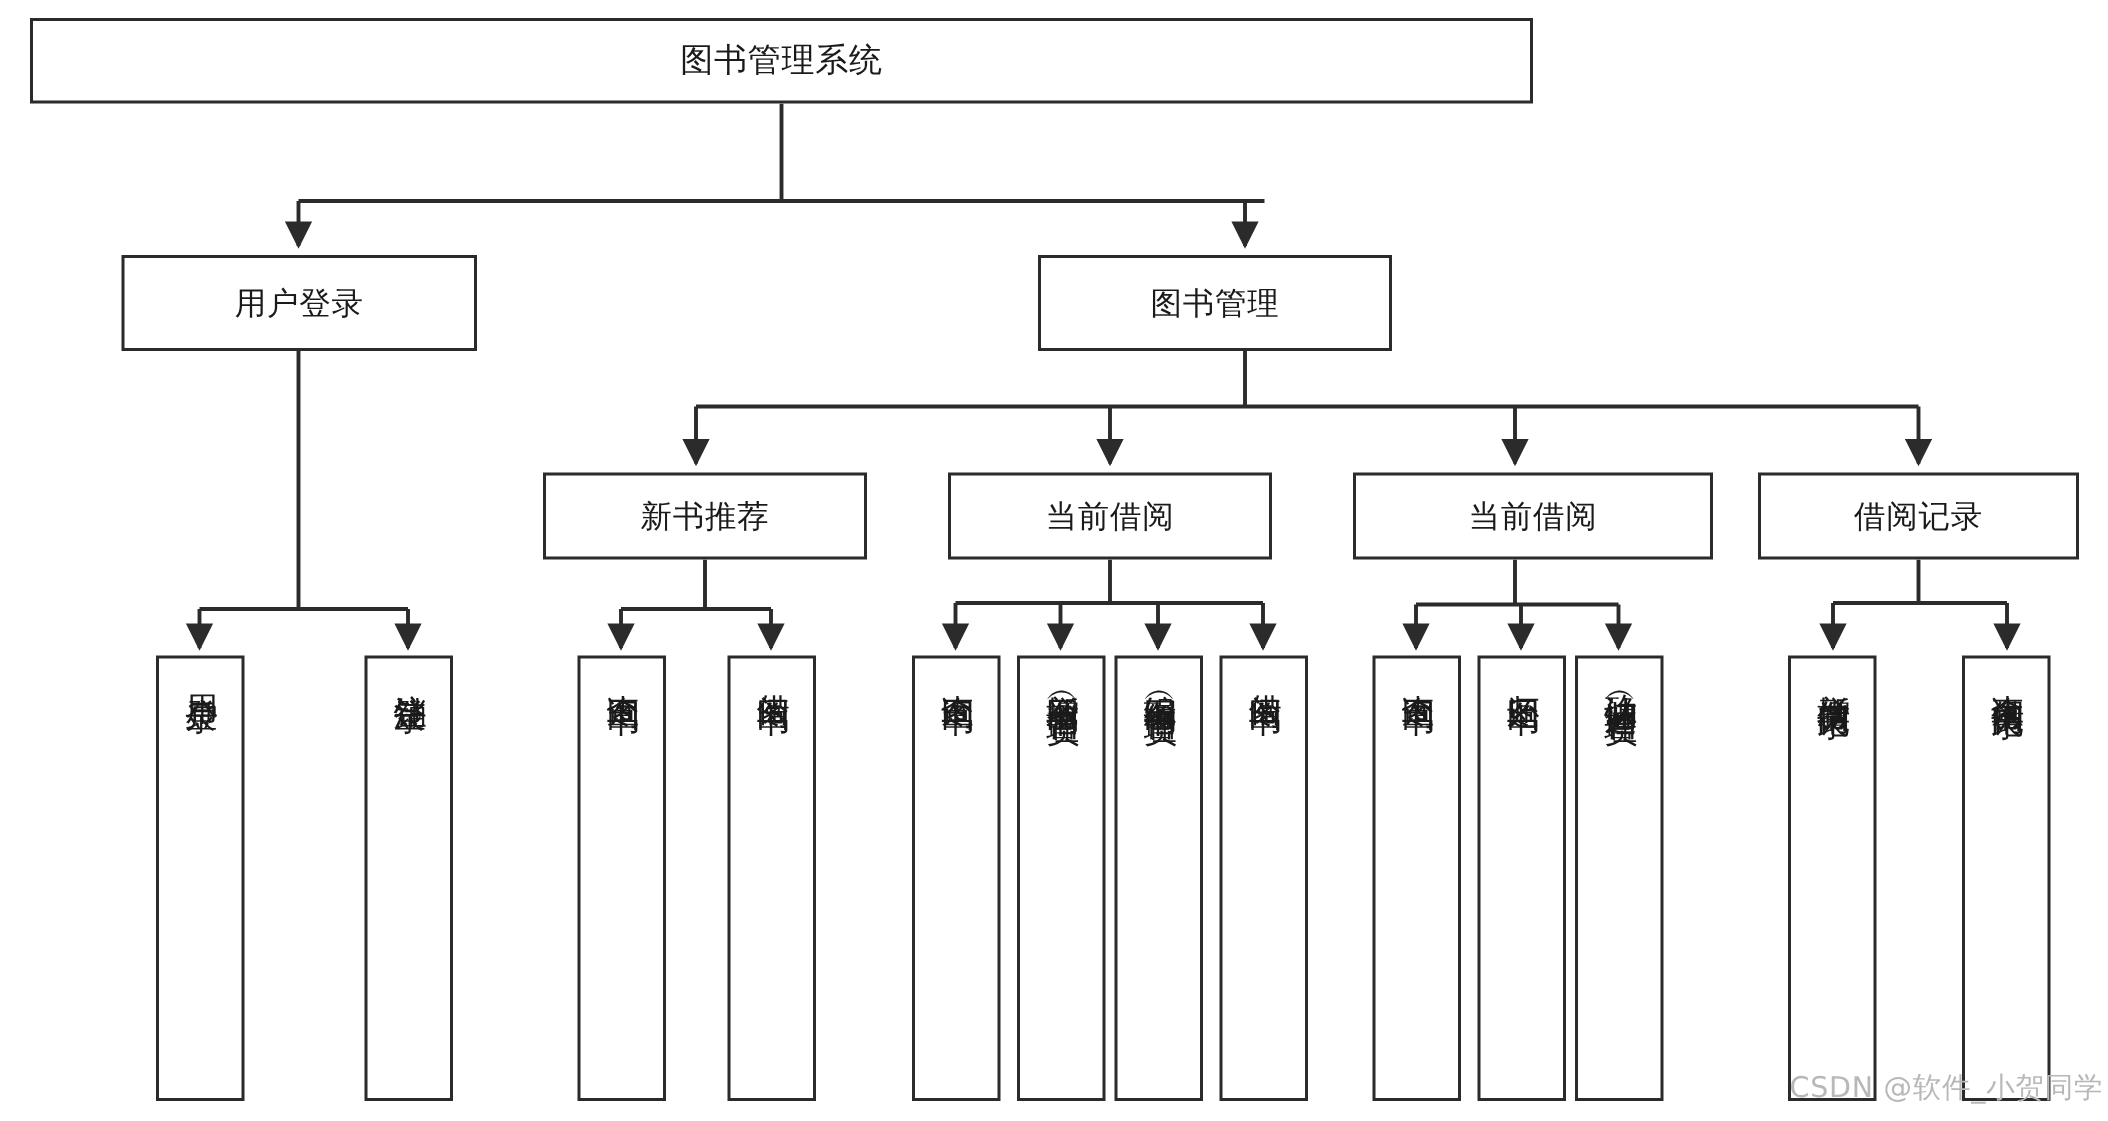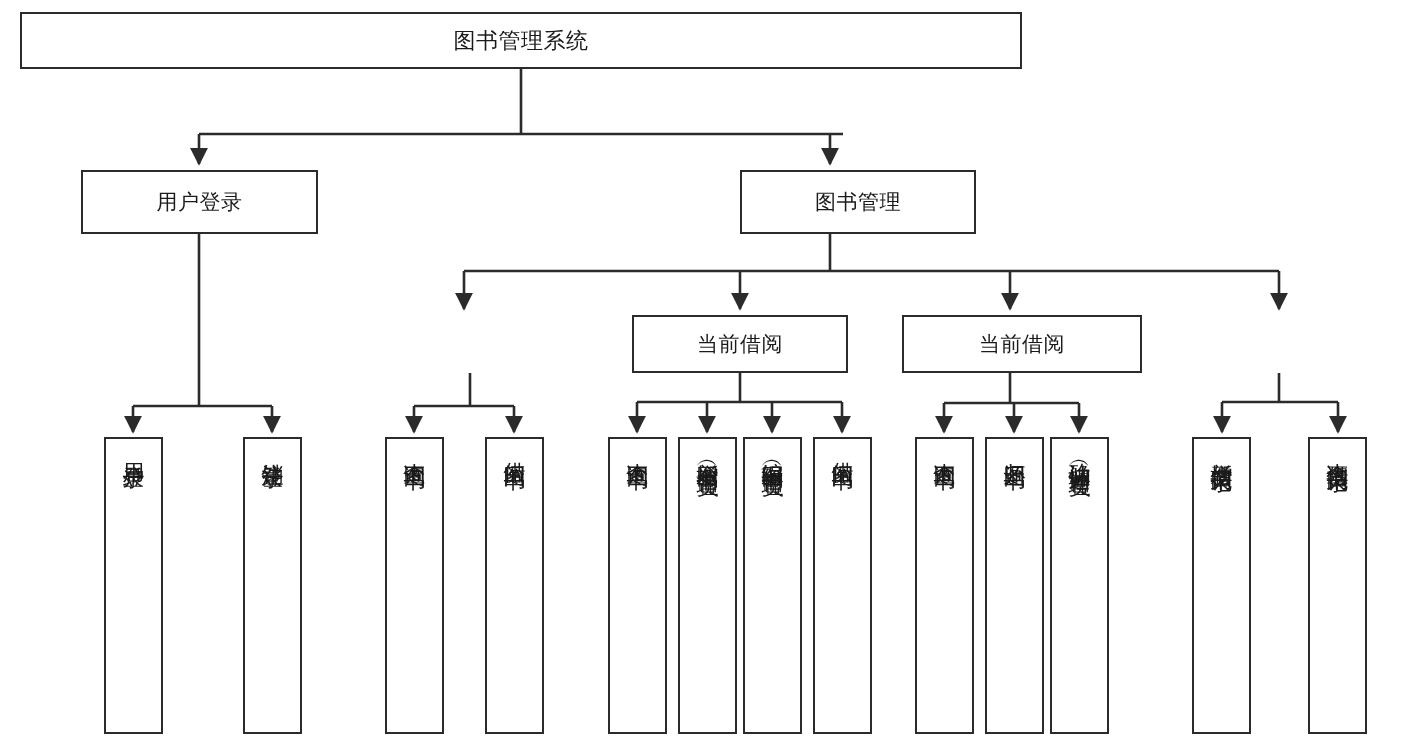--- a/index.html
+++ b/index.html
@@ -130,30 +130,36 @@
     </g>
   </svg>
 
   <div class="node h root" style="left:20px; top:12px; width:1002px; height:57px;">
     <span class="lbl">图书管理系统</span>
   </div>
 
   <div class="node h" style="left:81px; top:170px; width:237px; height:64px;">
     <span class="lbl">用户登录</span>
   </div>
-  <div class="node h" style="left:740px; top:170px; width:236px; height:64px;">
+  <div class="node h" style="left:692px; top:170px; width:236px; height:64px;">
     <span class="lbl">图书管理</span>
   </div>
 
+  <div class="node h" style="left:362px; top:315px; width:216px; height:58px;">
+    <span class="lbl">新书推荐</span>
+  </div>
   <div class="node h" style="left:632px; top:315px; width:216px; height:58px;">
     <span class="lbl">当前借阅</span>
   </div>
   <div class="node h" style="left:902px; top:315px; width:240px; height:58px;">
     <span class="lbl">当前借阅</span>
   </div>
+  <div class="node h" style="left:1172px; top:315px; width:214px; height:58px;">
+    <span class="lbl">借阅记录</span>
+  </div>
 
   <div class="node v" style="left:104px; top:437px; width:59px; height:297px;">
     <span class="lbl">用户登录</span>
   </div>
   <div class="node v" style="left:243px; top:437px; width:59px; height:297px;">
     <span class="lbl">注销登录</span>
   </div>
 
   <div class="node v" style="left:385px; top:437px; width:59px; height:297px;">
     <span class="lbl">查询图书</span>
@@ -185,14 +191,15 @@
     <span class="lbl">确认归还（管理员）</span>
   </div>
 
   <div class="node v" style="left:1192px; top:437px; width:59px; height:297px;">
     <span class="lbl">新增借阅记录</span>
   </div>
   <div class="node v" style="left:1308px; top:437px; width:59px; height:297px;">
     <span class="lbl">查询借阅记录</span>
   </div>
 
+  <div class="watermark" style="left:1193px; top:712px;">CSDN @软件_小贺同学</div>
 
 </div>
 
 </body></html>

